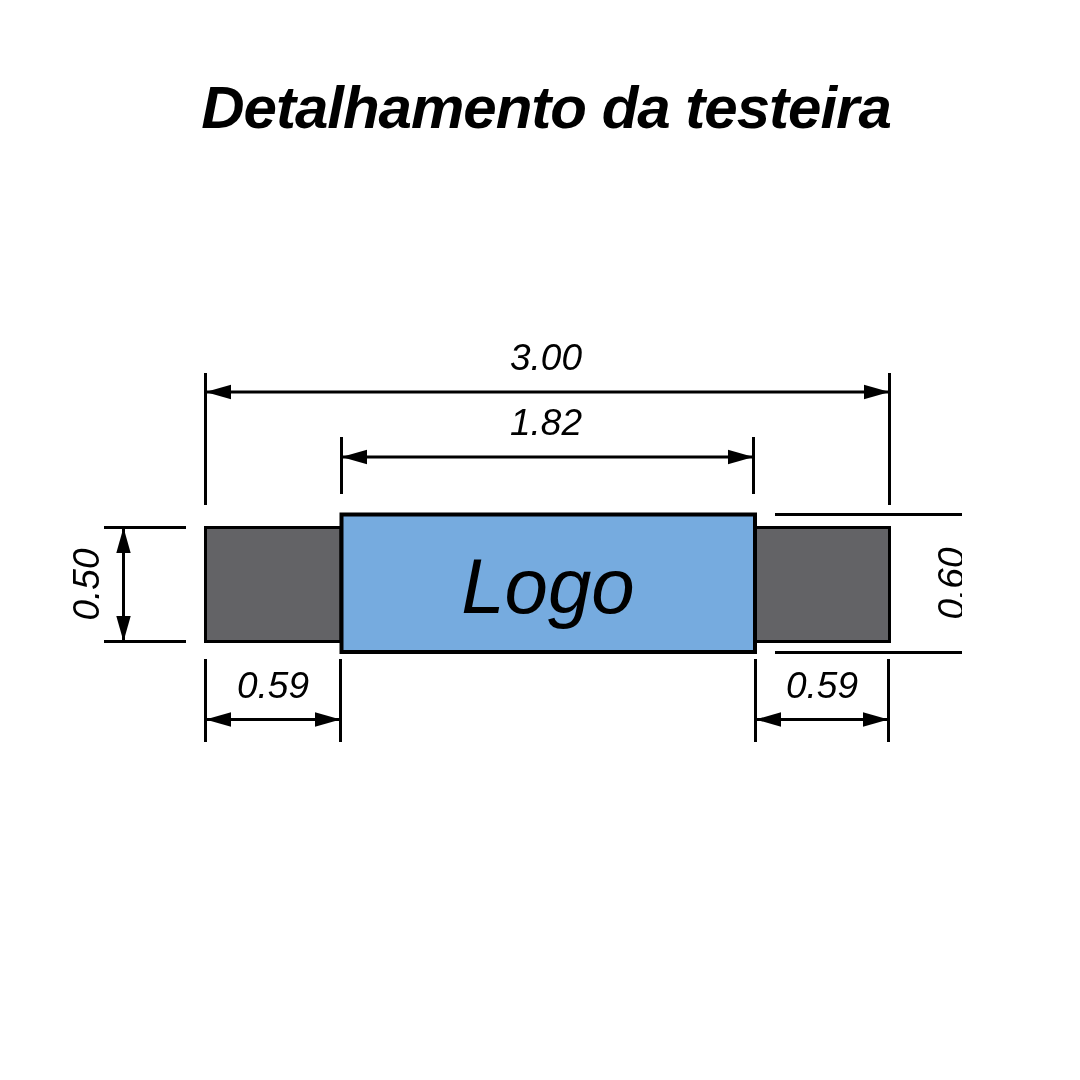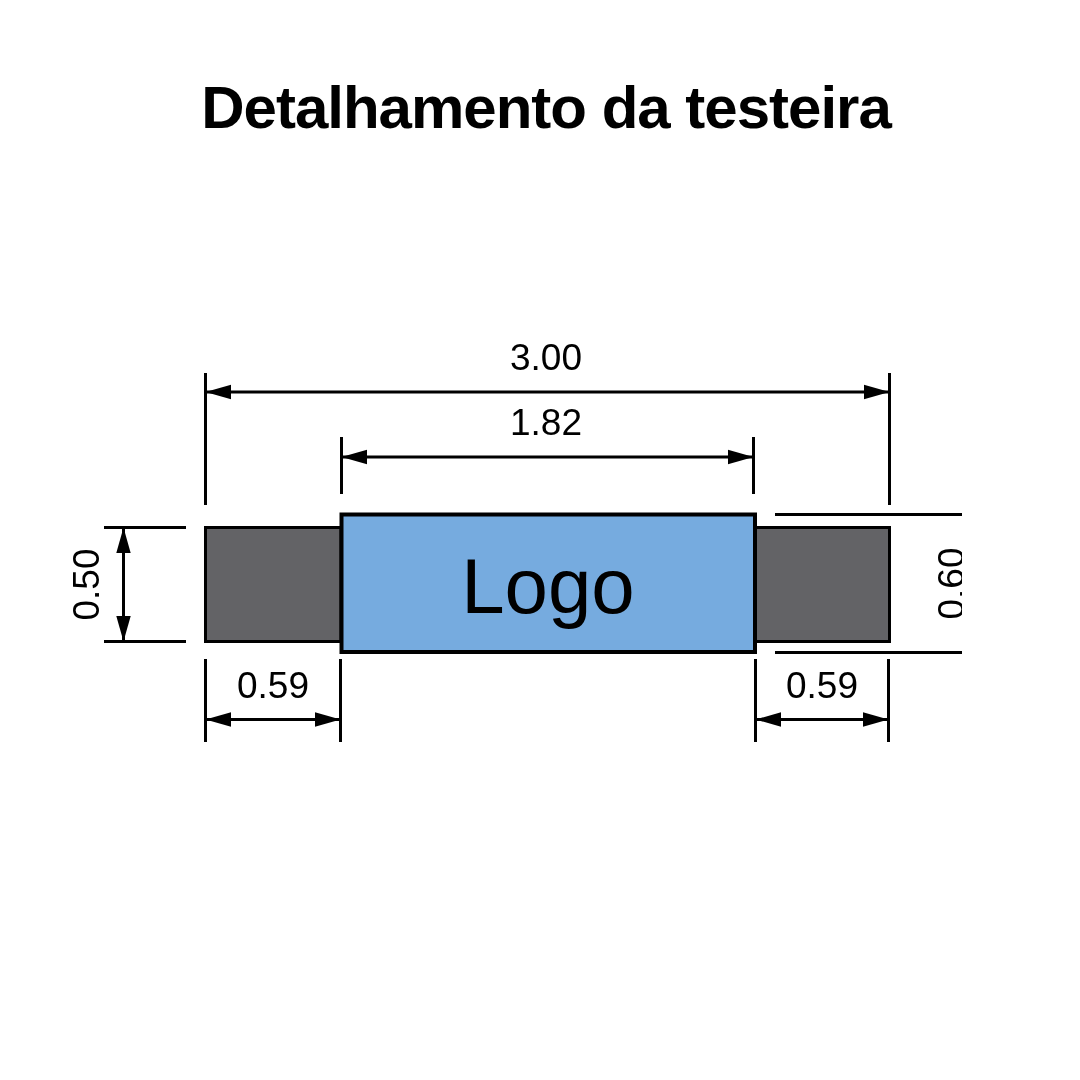--- a/index.html
+++ b/index.html
@@ -7,20 +7,21 @@
     padding: 0;
     background: #ffffff;
   }
   .canvas {
     position: relative;
     width: 962px;
     height: 1080px;
     background: #ffffff;
     font-family: "Liberation Sans", sans-serif;
     overflow: hidden;
+    font-style: italic;
   }
   svg { display: block; }
   .ln {
     stroke: #000000;
     stroke-width: 3;
     fill: none;
     stroke-linecap: butt;
   }
   .arrow {
     fill: #000000;

